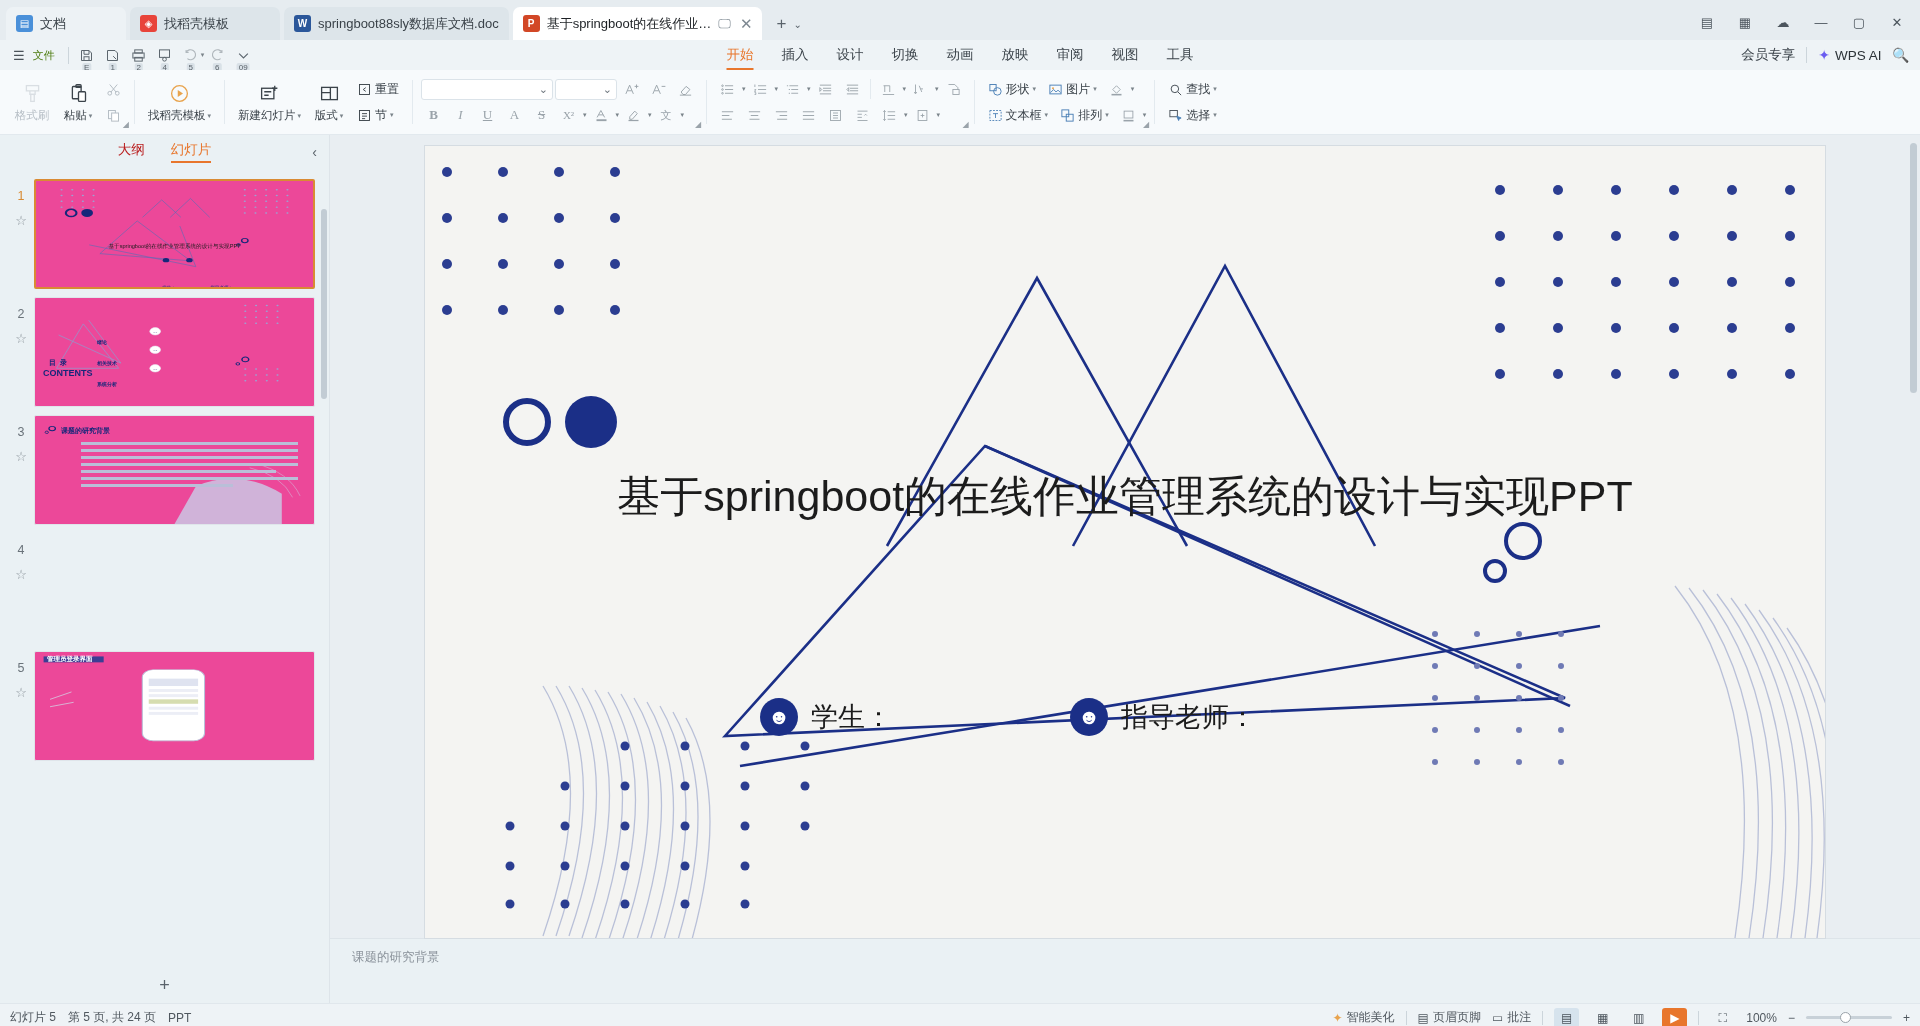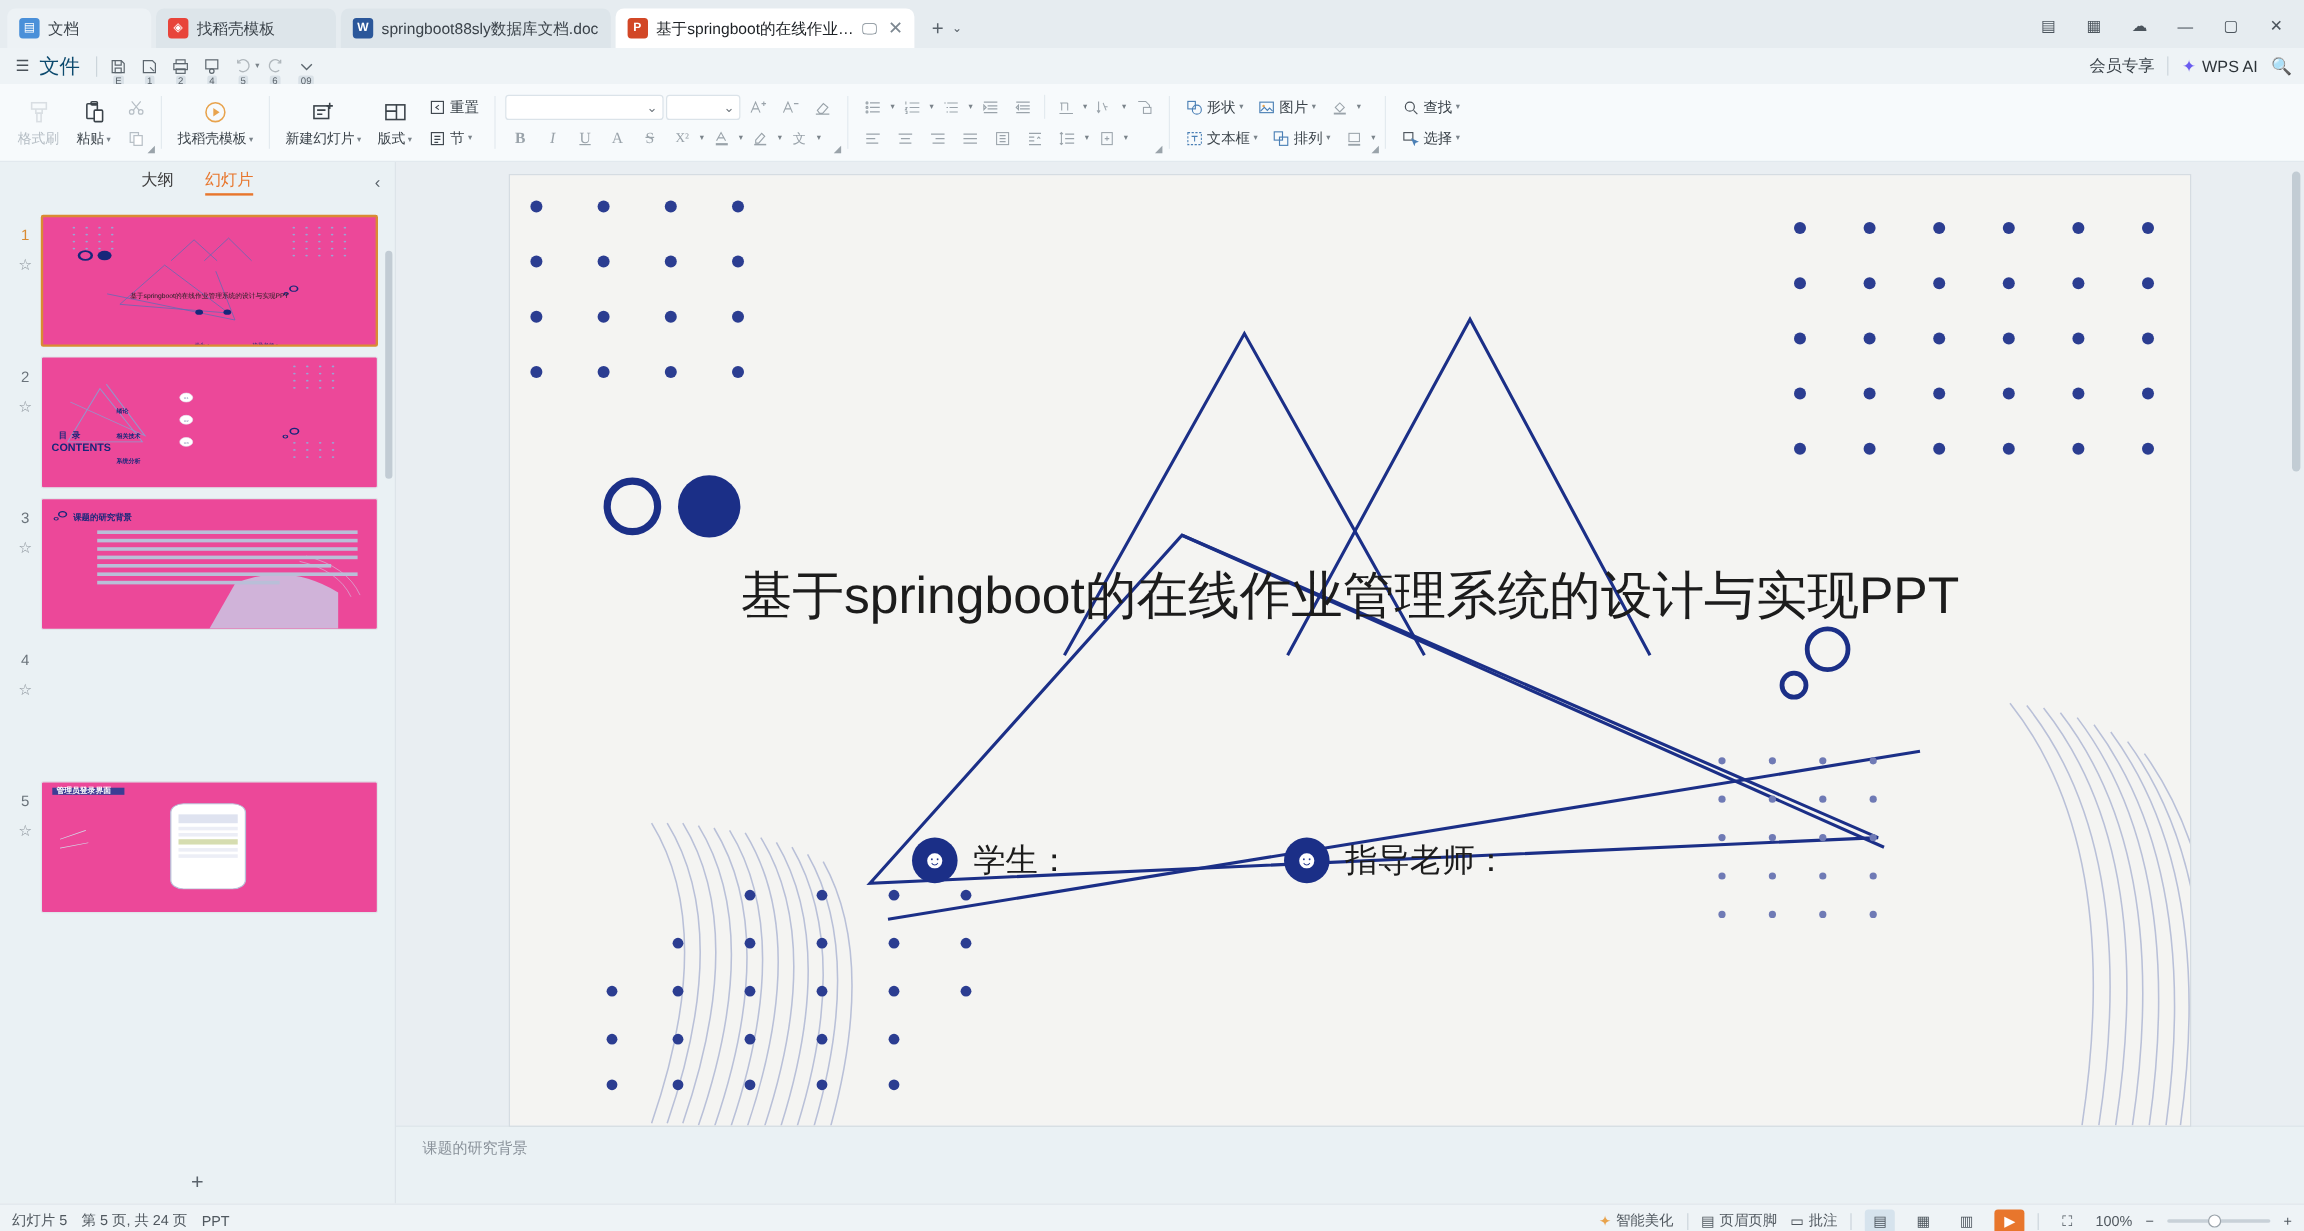--- a/index.html
+++ b/index.html
@@ -55,21 +55,21 @@
   }
 
   
   .menurow {
     height: 30px; background: #eef3f6;
     display: flex; align-items: center; position: relative;
     border-bottom: 0;
   }
   .qa-left { display: flex; align-items: center; gap: 0; padding-left: 8px; }
   .hamb { font-size: 13px; color: #4a5259; padding: 0 5px; letter-spacing: -1px;}
-  .file-btn { font-size: 17px; color: #0c4a6e; padding: 2px 8px 2px 4px; cursor: pointer;}
+  .file-btn { font-size: 11px; color: #4d7c0f; padding: 2px 8px 2px 4px; cursor: pointer;}
   .qsep { width: 1px; height: 17px; background: #ccd5db; margin: 0 5px; }
   .qicon {
     width: 26px; height: 26px; position: relative;
     display: flex; align-items: center; justify-content: center;
     color: #5c666e; cursor: pointer;
   }
   .qicon svg { width: 15px; height: 15px; }
   .qkey {
     position: absolute; bottom: -4px; left: 50%; transform: translateX(-50%);
     background: #d9e1e7; color: #5a636b; font-size: 8px;
@@ -150,21 +150,21 @@
 
   
   .slidepanel {
     width: 330px; background: #eaf1f4; display: flex; flex-direction: column;
     border-right: 1px solid #dde4e9; position: relative;
   }
   .sp-head {
     height: 34px; display: flex; align-items: center; justify-content: center;
     gap: 26px; position: relative; font-size: 13.5px;
   }
-  .sp-tab { color: #404040; cursor: pointer; position: relative; padding-bottom: 4px;}
+  .sp-tab { color: #b91c1c; cursor: pointer; position: relative; padding-bottom: 4px;}
   .sp-tab.active { color: #e8762c; }
   .sp-tab.active::after {
     content: ""; position: absolute; left: 0; right: 0; bottom: 0; height: 2px; background: #e8762c;
   }
   .sp-collapse { position: absolute; right: 12px; color: #5a636b; font-size: 14px; cursor: pointer; }
 
   .sp-list { flex: 1; overflow: hidden; position: relative; padding-top: 6px;}
   .sl-item { display: flex; height: 118px; padding: 4px 14px 4px 8px; }
   .sl-meta { width: 26px; display: flex; flex-direction: column; align-items: center; padding-top: 10px; gap: 10px;}
   .sl-num { font-size: 12.5px; color: #6a737a; }
@@ -341,20 +341,31 @@
       <span class="qkey">6</span>
     </span>
     <span class="qicon">
       <svg viewBox="0 0 24 24" fill="none" stroke="currentColor" stroke-width="1.8">
           <path d="M5 9l7 7 7-7"></path>
         </svg>
       <span class="qkey">09</span>
     </span>
   </div>
 
+  <div class="ribbon-tabs">
+    <div class="rtab active">开始</div>
+    <div class="rtab">插入</div>
+    <div class="rtab">设计</div>
+    <div class="rtab">切换</div>
+    <div class="rtab">动画</div>
+    <div class="rtab">放映</div>
+    <div class="rtab">审阅</div>
+    <div class="rtab">视图</div>
+    <div class="rtab">工具</div>
+  </div>
 
   <div class="menu-right">
     <span class="vip">会员专享</span>
     <span class="mr-sep"></span>
     <span class="wpsai">
       <span class="ai-glyph">✦</span>
       <span>WPS AI</span>
     </span>
     <span class="srch">🔍</span>
   </div>

